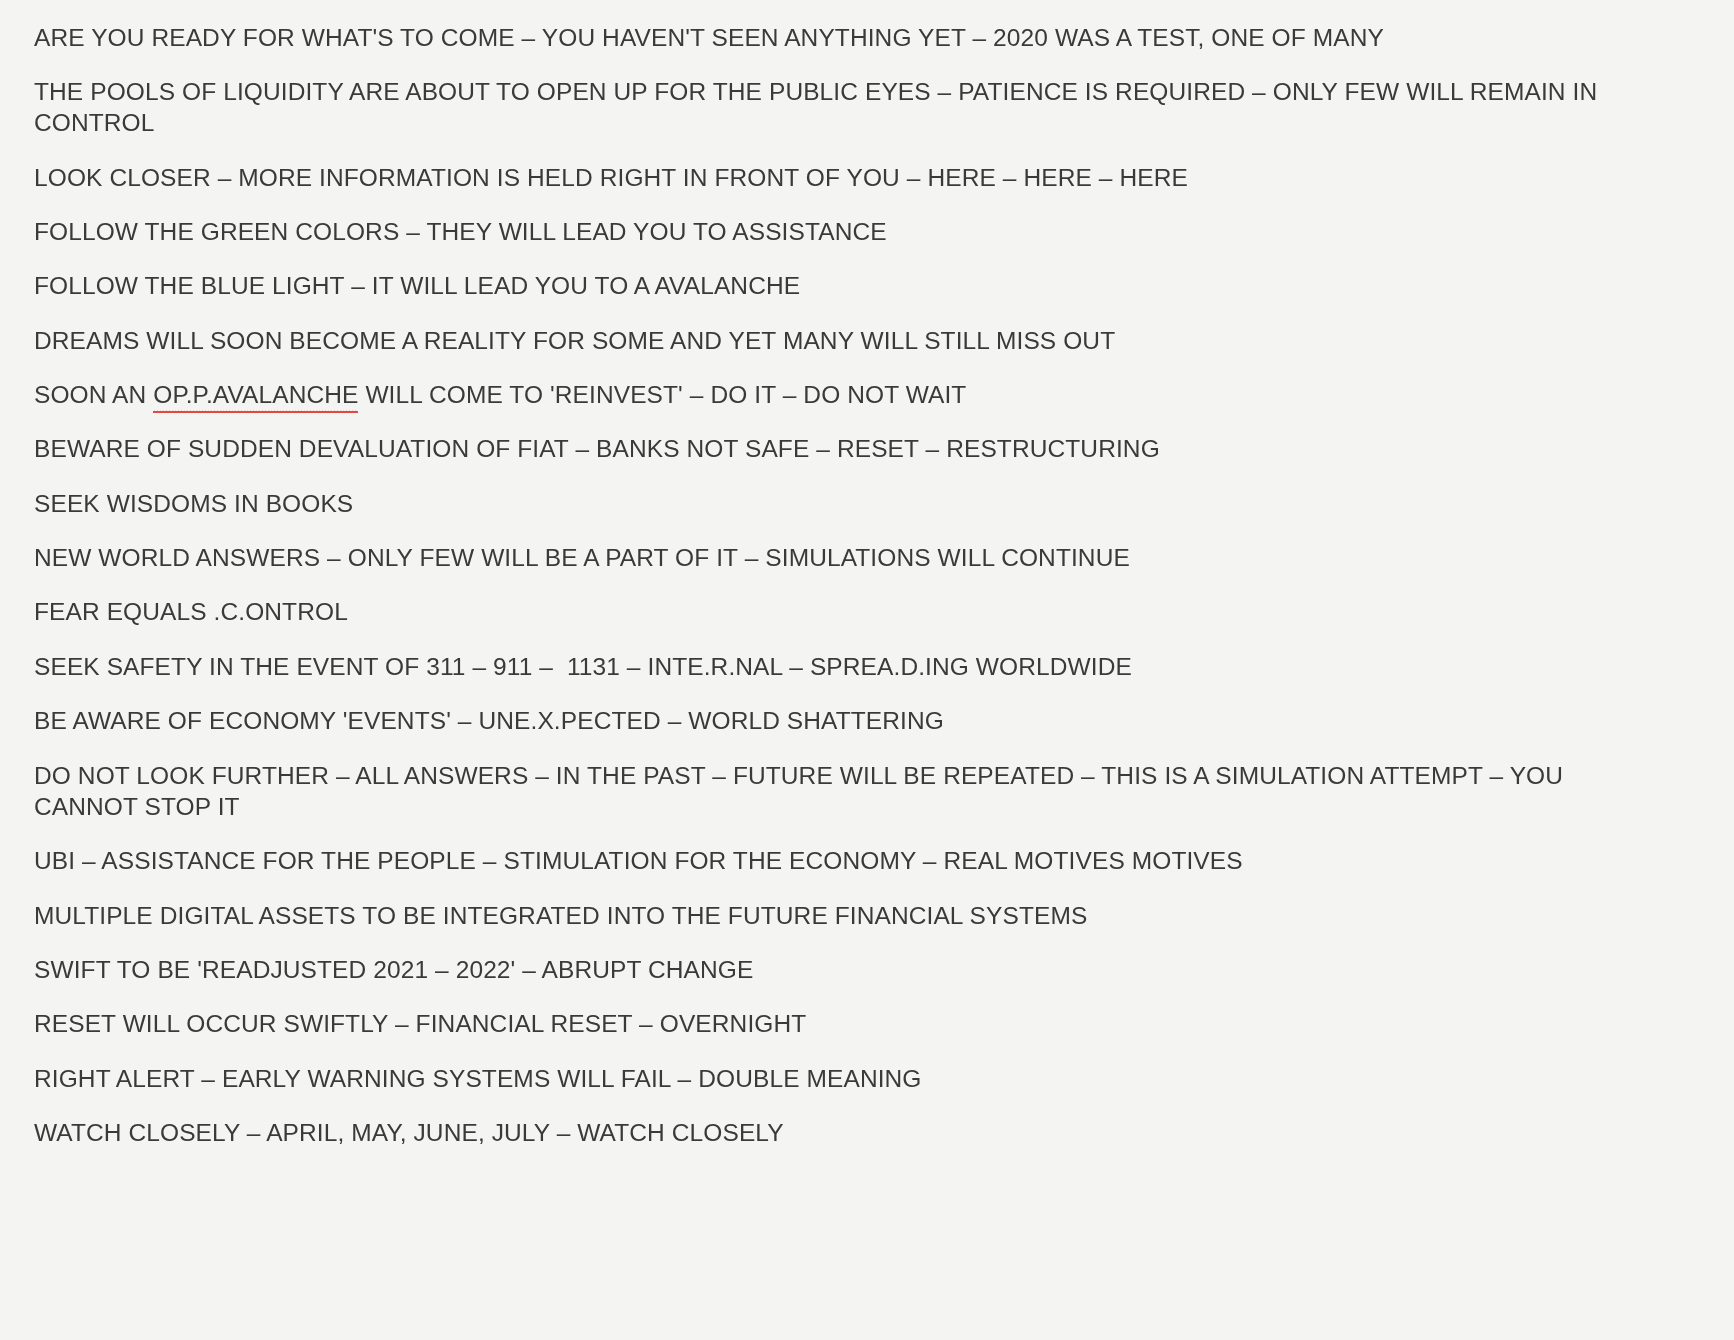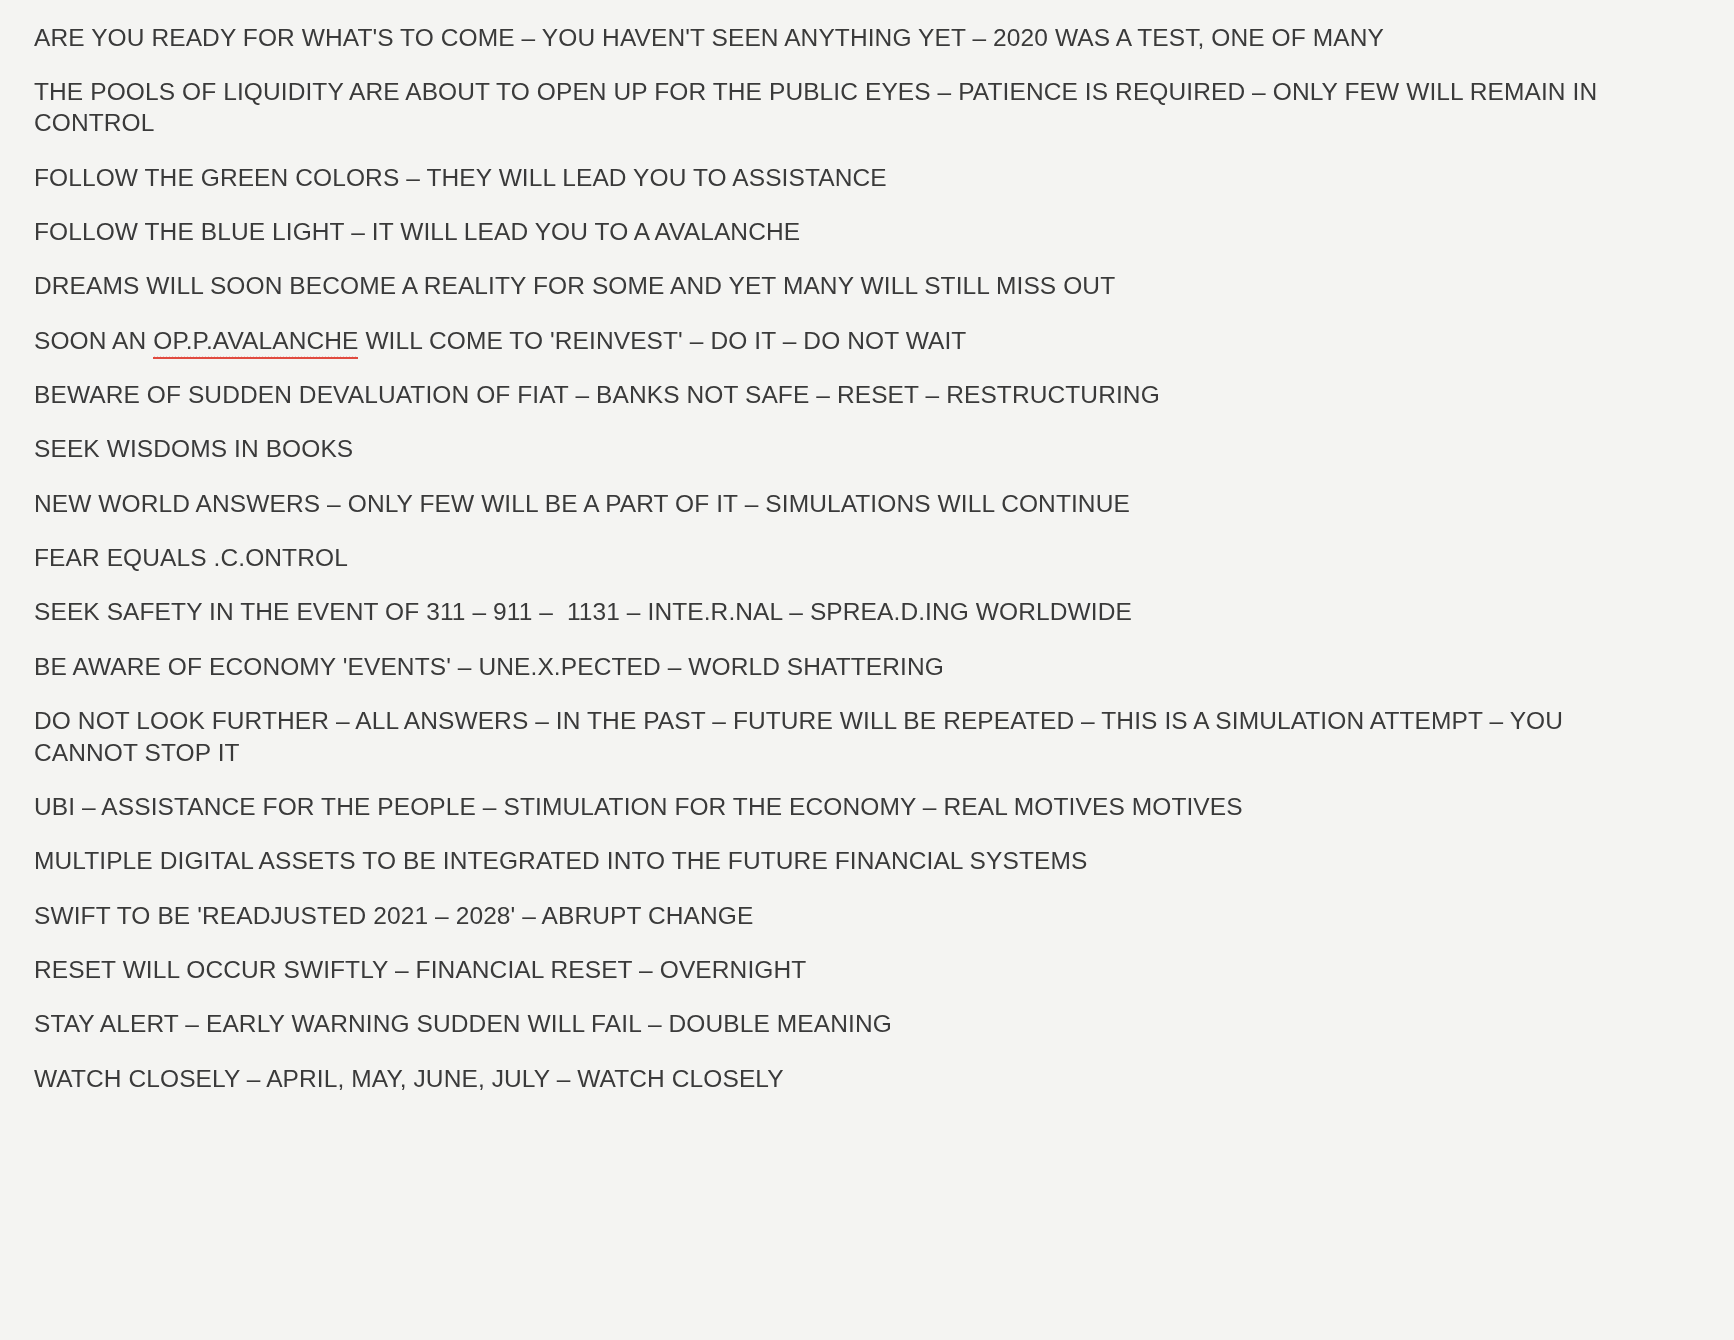--- a/index.html
+++ b/index.html
@@ -56,34 +56,35 @@
   }
 </style>
 </head>
 <body>
 
 <div class="page">
   <div class="doc-body">
 
     <p class="line">ARE YOU READY FOR WHAT'S TO COME – YOU HAVEN'T SEEN ANYTHING YET – 2020 WAS A TEST, ONE OF MANY</p>
     <p class="line">THE POOLS OF LIQUIDITY ARE ABOUT TO OPEN UP FOR THE PUBLIC EYES – PATIENCE IS REQUIRED – ONLY FEW WILL REMAIN IN CONTROL</p>
+    <p class="line">LOOK CLOSER – MORE INFORMATION IS HELD RIGHT IN FRONT OF YOU – HERE – HERE – HERE</p>
     <p class="line">FOLLOW THE GREEN COLORS – THEY WILL LEAD YOU TO ASSISTANCE</p>
     <p class="line">FOLLOW THE BLUE LIGHT – IT WILL LEAD YOU TO A AVALANCHE</p>
     <p class="line">DREAMS WILL SOON BECOME A REALITY FOR SOME AND YET MANY WILL STILL MISS OUT</p>
 
     <p class="line misspelled-host"><span>SOON AN </span><span class="squiggle">OP.P.AVALANCHE</span><span> WILL COME TO 'REINVEST' – DO IT – DO NOT WAIT</span></p>
 
     <p class="line">BEWARE OF SUDDEN DEVALUATION OF FIAT – BANKS NOT SAFE – RESET – RESTRUCTURING</p>
     <p class="line">SEEK WISDOMS IN BOOKS</p>
     <p class="line">NEW WORLD ANSWERS – ONLY FEW WILL BE A PART OF IT – SIMULATIONS WILL CONTINUE</p>
     <p class="line">FEAR EQUALS .C.ONTROL</p>
     <p class="line">SEEK SAFETY IN THE EVENT OF 311 – 911 –  1131 – INTE.R.NAL – SPREA.D.ING WORLDWIDE</p>
     <p class="line">BE AWARE OF ECONOMY 'EVENTS' – UNE.X.PECTED – WORLD SHATTERING</p>
     <p class="line">DO NOT LOOK FURTHER – ALL ANSWERS – IN THE PAST – FUTURE WILL BE REPEATED – THIS IS A SIMULATION ATTEMPT – YOU CANNOT STOP IT</p>
     <p class="line">UBI – ASSISTANCE FOR THE PEOPLE – STIMULATION FOR THE ECONOMY – REAL MOTIVES MOTIVES</p>
     <p class="line">MULTIPLE DIGITAL ASSETS TO BE INTEGRATED INTO THE FUTURE FINANCIAL SYSTEMS</p>
-    <p class="line">SWIFT TO BE 'READJUSTED 2021 – 2028' – ABRUPT CHANGE</p>
+    <p class="line">SWIFT TO BE 'READJUSTED 2021 – 2022' – ABRUPT CHANGE</p>
     <p class="line">RESET WILL OCCUR SWIFTLY – FINANCIAL RESET – OVERNIGHT</p>
-    <p class="line">STAY ALERT – EARLY WARNING SUDDEN WILL FAIL – DOUBLE MEANING</p>
+    <p class="line">RIGHT ALERT – EARLY WARNING SYSTEMS WILL FAIL – DOUBLE MEANING</p>
     <p class="line">WATCH CLOSELY – APRIL, MAY, JUNE, JULY – WATCH CLOSELY</p>
 
   </div>
 </div>
 
 </body></html>

